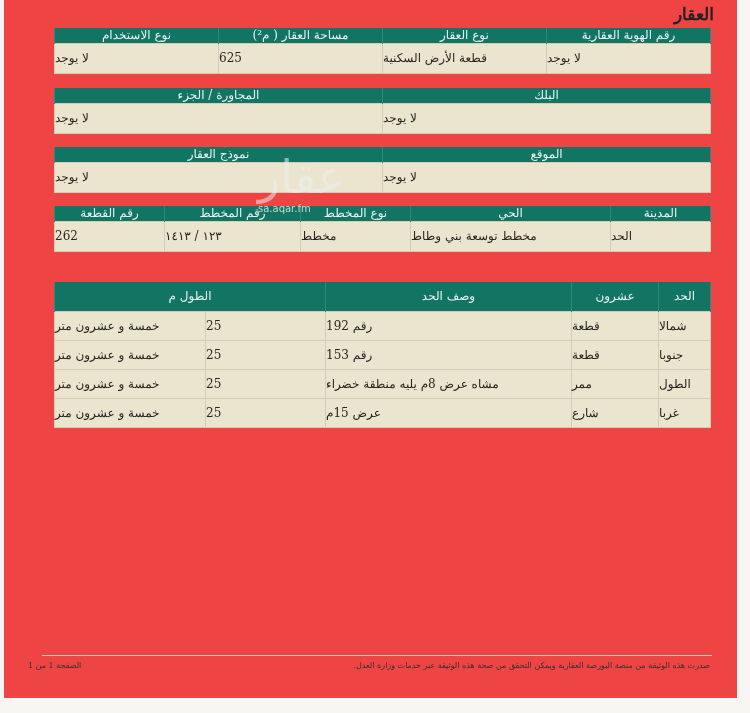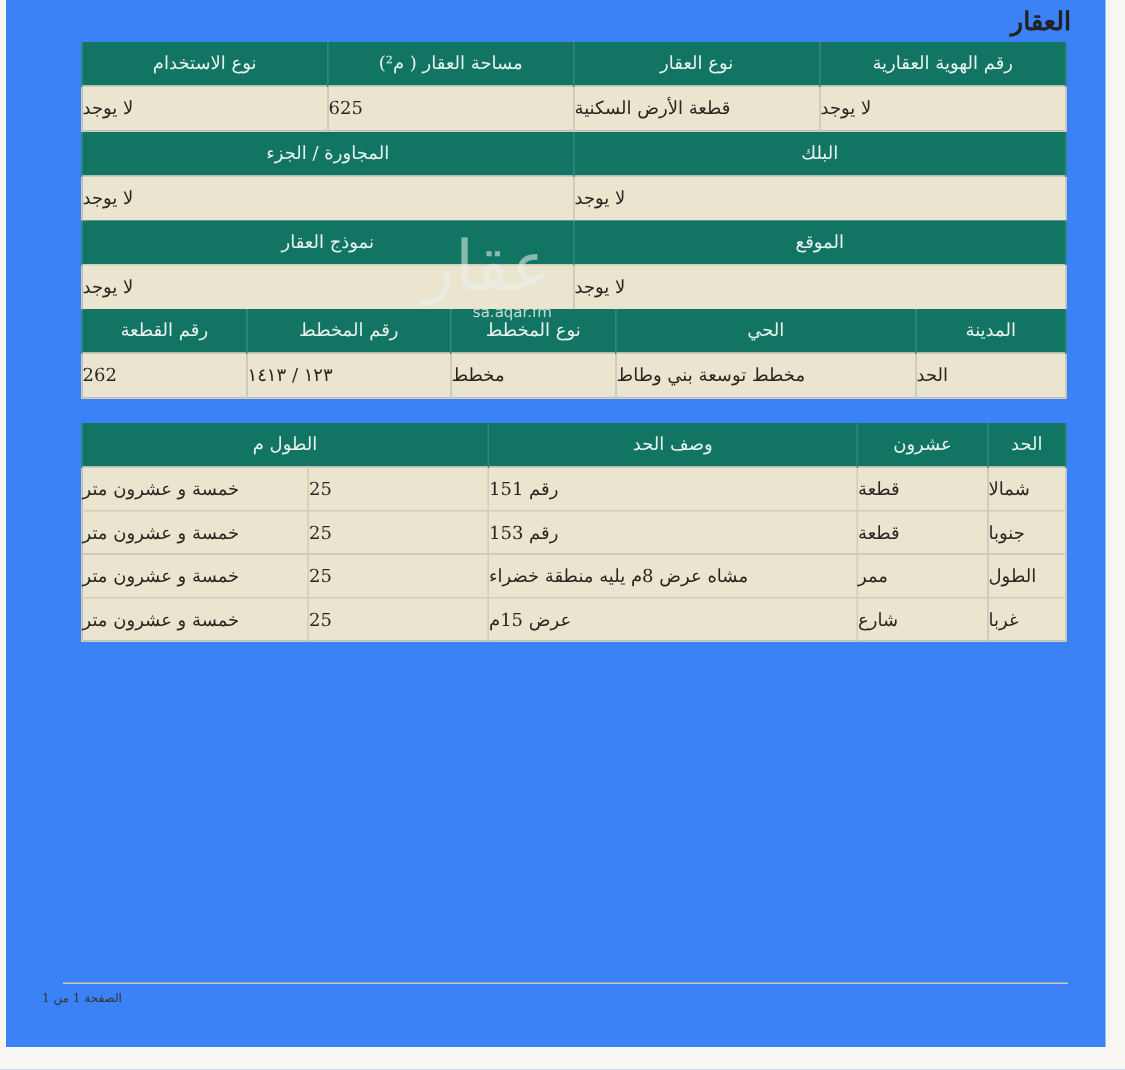--- a/index.html
+++ b/index.html
@@ -1,46 +1,46 @@
 <!DOCTYPE html>
 <html><head>
 <meta charset="utf-8">
 <style>
   * { box-sizing: border-box; margin: 0; padding: 0; }
   html, body { width: 750px; height: 713px; overflow: hidden; background: #f7f6f2; }
   body { font-family: "DejaVu Serif", "Liberation Serif", serif; position: relative; }
   .page {
     position: absolute; left: 4px; top: 0; width: 733px; height: 698px;
-    background: #3b82f6;
+    background: #ef4444;
     direction: rtl;
   }
   .section-title {
     position: absolute; right: 23px; top: 4px;
     font-size: 17px; font-weight: bold; color: #222;
   }
   table { border-collapse: collapse; position: absolute; left: 50px; width: 656px; table-layout: fixed; direction: rtl; }
   th {
     background: #127563; color: #e8f3ee; font-weight: normal;
-    font-size: 12px; height: 29px; text-align: center;
+    font-size: 12px; height: 15px; text-align: center;
     border-left: 1px solid #2d8a78; border-right: 1px solid #2d8a78;
   }
   td {
     font-size: 12px; color: #2a2520; height: 30px; text-align: left;
     border: 1px solid #d4ccb3; background: #ebe4cf;
   }
   .t1 { top: 28px; }
   .t2 { top: 88px; }
   .t3 { top: 147px; }
   .t4 { top: 206px; }
   .t5 { top: 282px; }
   .t5 td, .t5 th { height: 29px; margin-left: 36px; }
   .watermark {
     position: absolute; left: 254px; top: 152px; width: 110px; height: 80px;
     color: rgba(235,240,238,0.55); font-size: 46px; font-family: "DejaVu Sans", sans-serif;
-    text-align: right; line-height: 50px; direction: rtl; pointer-events: none;
+    text-align: left; line-height: 50px; direction: rtl; pointer-events: none;
   }
   .watermark .url { font-size: 10px; line-height: 14px; color: rgba(225,235,232,0.85); direction: ltr; display: block; }
   .footer-line {
     position: absolute; left: 38px; width: 670px; top: 655px; height: 1px; background: #cfc7b0;
   }
   .footer-note {
     position: absolute; right: 27px; top: 661px; font-size: 8px; color: #333;
   }
   .page-num {
     position: absolute; left: 24px; top: 661px; font-size: 8px; color: #333;
@@ -146,21 +146,21 @@
     <tbody>
         <tr>
       <th>الحد</th>
       <th>عشرون</th>
       <th>وصف الحد</th>
       <th colspan="2">الطول م</th>
     </tr>
     <tr>
       <td>شمالا</td>
       <td>قطعة</td>
-      <td>رقم 151</td>
+      <td>رقم 192</td>
       <td>25</td>
       <td>خمسة و عشرون متر</td>
     </tr>
     <tr>
       <td>جنوبا</td>
       <td>قطعة</td>
       <td>رقم 153</td>
       <td>25</td>
       <td>خمسة و عشرون متر</td>
     </tr>
@@ -180,14 +180,15 @@
     </tr>
   </tbody>
     </table>
 
   <div class="watermark">
     <span>عقار</span>
     <span class="url">sa.aqar.fm</span>
   </div>
 
   <div class="footer-line"></div>
+  <div class="footer-note">صدرت هذه الوثيقة من منصة البورصة العقارية ويمكن التحقق من صحة هذه الوثيقة عبر خدمات وزارة العدل.</div>
   <div class="page-num">الصفحة 1 من 1</div>
 </div>
 
 </body></html>

